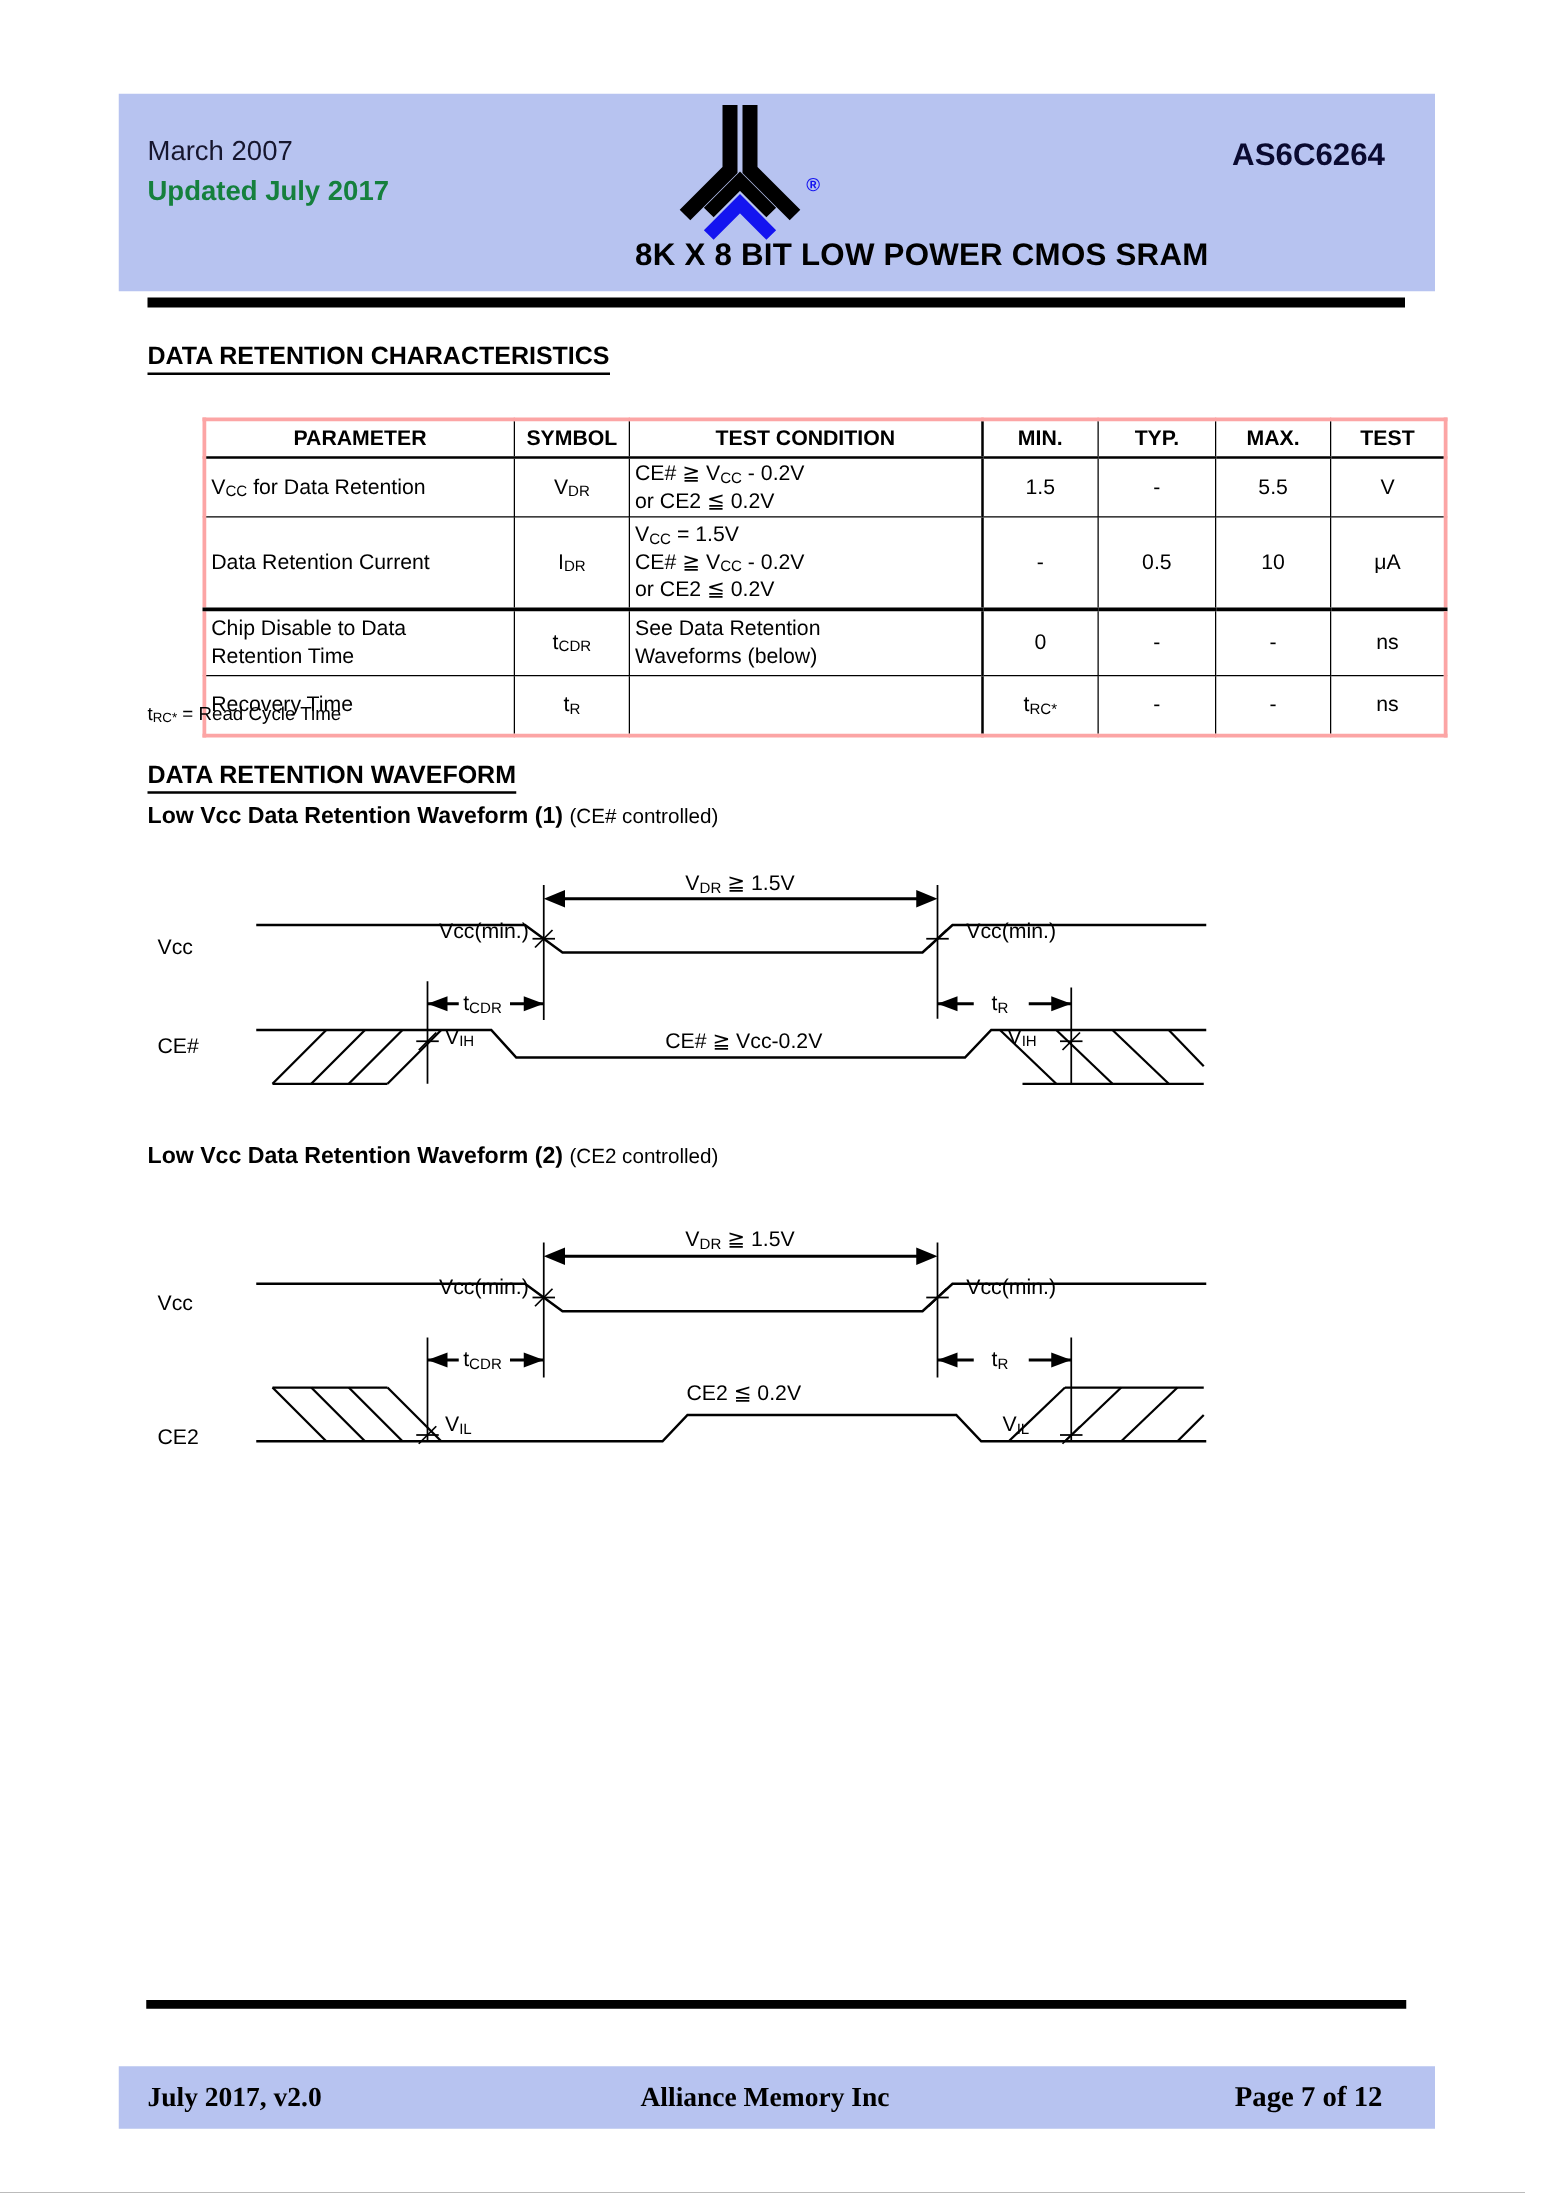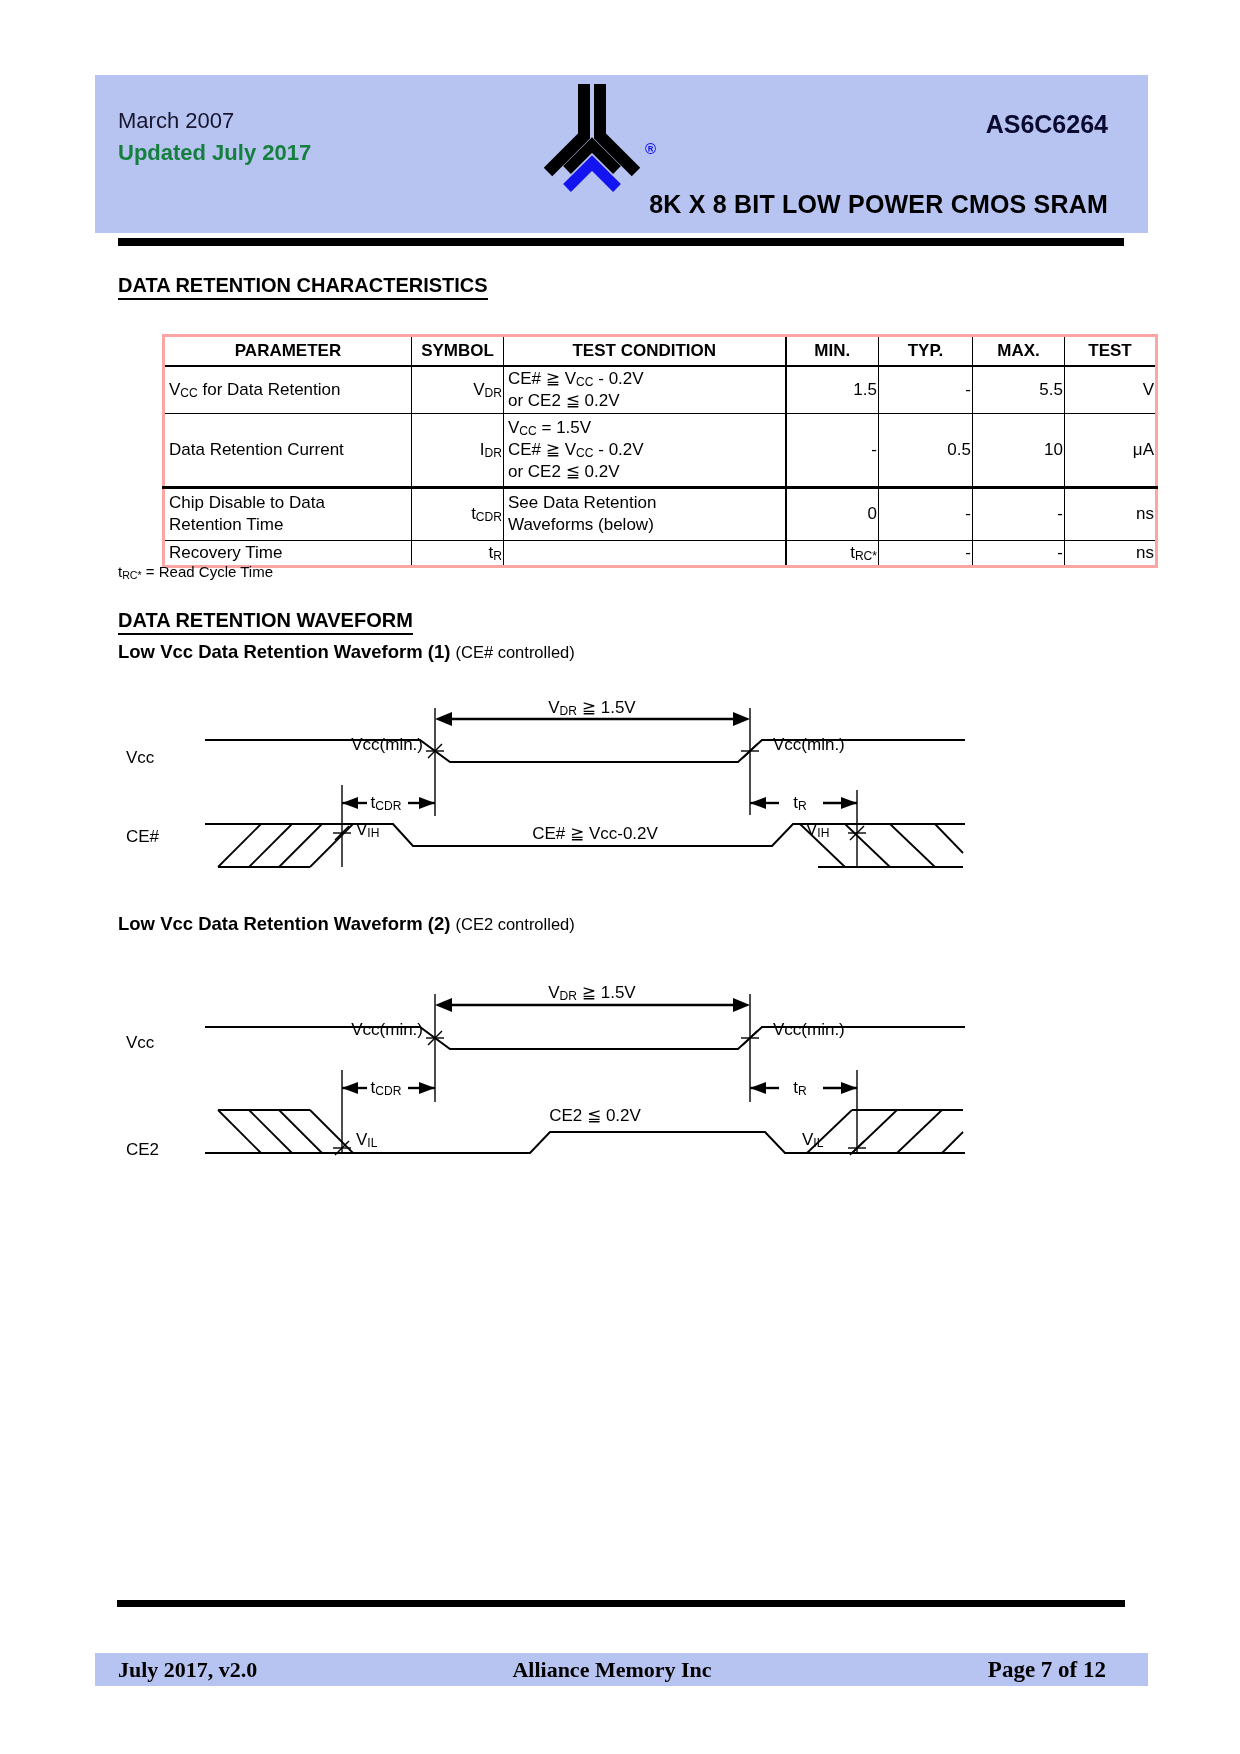--- a/index.html
+++ b/index.html
@@ -6,38 +6,38 @@
   .page{position:relative;width:1240px;height:1754px;background:#ffffff;
         font-family:"Liberation Sans","DejaVu Sans",sans-serif;color:#000;overflow:hidden;}
   .abs{position:absolute;}
   sub{font-size:71%;line-height:0;vertical-align:-0.18em;}
 
   
   .band{left:95px;top:75px;width:1053px;height:158px;background:#b7c3f0;}
   .date1{left:118px;top:108px;font-size:22px;color:#16162e;}
   .date2{left:118px;top:140px;font-size:22px;font-weight:bold;color:#15803d;}
   .partnum{left:788px;top:110px;width:320px;text-align:right;font-size:25px;font-weight:bold;color:#0a0a30;}
-  .prodtitle{left:508px;top:190px;width:600px;text-align:right;font-size:25px;font-weight:bold;color:#000;letter-spacing:0.2px;}
+  .prodtitle{left:508px;top:190px;width:600px;text-align:left;font-size:25px;font-weight:bold;color:#000;letter-spacing:0.2px;}
   .regmark{left:645px;top:140px;font-size:15px;color:#1414f0;font-weight:bold;}
   .toprule{left:118px;top:238px;width:1006px;height:8px;background:#000;}
 
   
   .h1{font-size:20px;font-weight:bold;border-bottom:2.5px solid #000;padding-bottom:1px;display:inline-block;}
   .head1{left:118px;top:274px;}
   .head2{left:118px;top:609px;}
   .sub1{left:118px;top:641px;font-size:18.5px;font-weight:bold;}
   .sub1 .lt{font-size:16.5px;font-weight:normal;}
   .subtitle2{top:913px;}
 
   
   table.drt{position:absolute;left:115px;top:334px;border-collapse:collapse;table-layout:fixed;width:993px;
             border:3px solid #fca5a5;font-size:17px;margin-left:47px;}
   table.drt th{border:1.5px solid #000;border-bottom:2.5px solid #000;font-size:17px;font-weight:bold;padding:2px 2px;}
   table.drt td{border:1.5px solid #000;padding:1px 4px;line-height:1.3;}
-  table.drt .c{text-align:right;padding:1px 1px;}
+  table.drt .c{text-align:center;padding:12px 1px;}
   table.drt .pre{white-space:pre-line;}
   table.drt tr.thick td{border-top:3px solid #000;}
   table.drt .bthick{border-left:2.5px solid #000;}
   .fnote{left:118px;top:563px;font-size:15px;}
 
   
   svg.wf{position:absolute;overflow:visible;}
   .sig{fill:none;stroke:#000;stroke-width:2;}
   .thin{stroke:#000;stroke-width:1.4;}
   .hat{stroke:#000;stroke-width:1.8;}
@@ -257,20 +257,20 @@
   <div class="abs wl rgt" style="left:295px;top:1020px;width:128px;">Vcc(min.)</div>
   <div class="abs wl" style="left:773px;top:1020px;">Vcc(min.)</div>
   <div class="abs wl ctr" style="left:357px;top:1078px;width:58px;">t<sub>CDR</sub></div>
   <div class="abs wl ctr" style="left:770px;top:1078px;width:60px;">t<sub>R</sub></div>
   <div class="abs wl" style="left:356px;top:1130px;">V<sub>IL</sub></div>
   <div class="abs wl" style="left:802px;top:1130px;">V<sub>IL</sub></div>
   <div class="abs wl" style="left:126px;top:1140px;">CE2</div>
   <div class="abs wl ctr" style="left:495px;top:1105px;width:200px;">CE2 ≦ 0.2V</div>
 
   <div class="abs" style="left:117px;top:1600px;width:1008px;height:7px;background:#000;"></div>
-  <div class="abs" style="left:95px;top:1653px;width:1053px;height:33px;background:#b7c3f0;
+  <div class="abs" style="left:95px;top:1653px;width:1053px;height:50px;background:#b7c3f0;
        display:flex;align-items:center;font-family:'Liberation Serif','DejaVu Serif',serif;font-weight:bold;">
     <div style="font-size:22px;padding-left:23px;width:300px;">July 2017, v2.0</div>
     <div style="font-size:22px;flex:1;text-align:center;">Alliance Memory Inc</div>
     <div style="font-size:23px;width:300px;text-align:right;padding-right:42px;">Page 7 of 12</div>
   </div>
 
 </div>
 
 </body></html>

